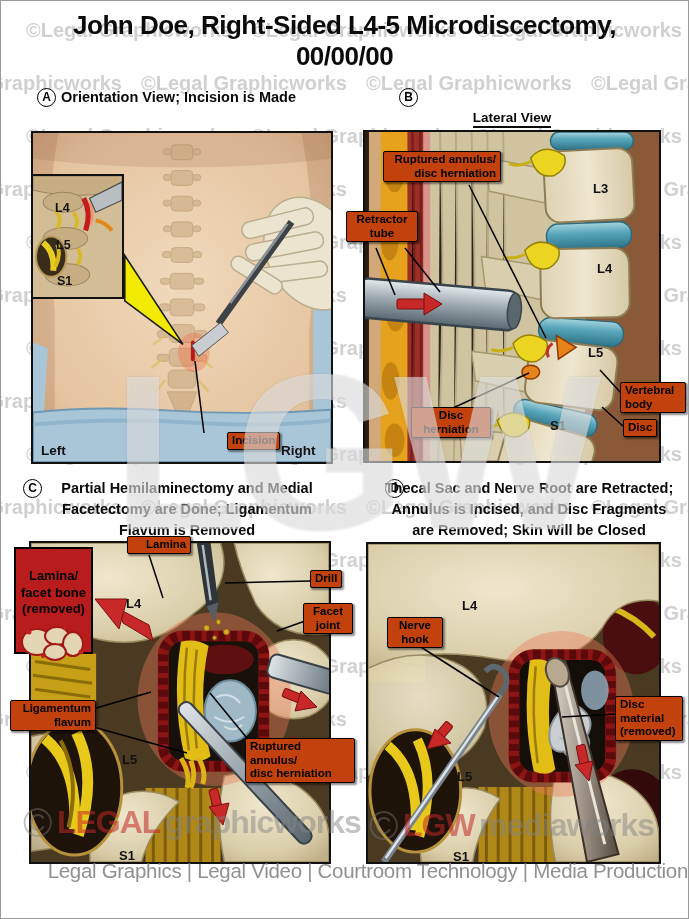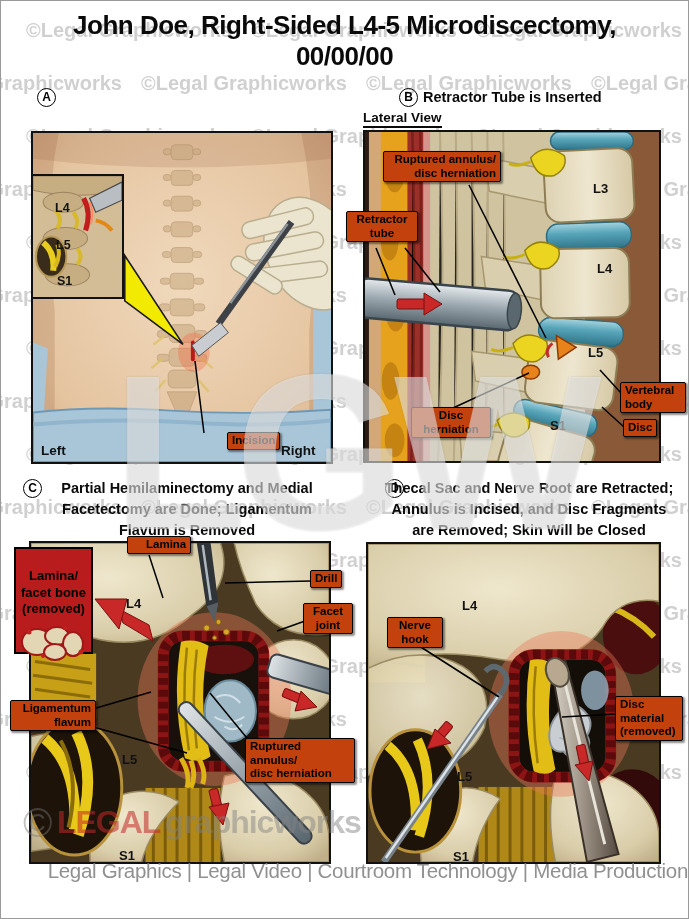--- a/index.html
+++ b/index.html
@@ -29,21 +29,21 @@
   .panel{position:absolute;border:2.5px solid #111;box-sizing:border-box;z-index:10;background:#ccc;}
   .panel svg{display:block;width:100%;height:100%;}
   .inset{position:absolute;border:2.5px solid #111;box-sizing:border-box;z-index:24;background:#d3bd96;}
   .inset svg{display:block;width:100%;height:100%;}
   
   .plabel{position:absolute;z-index:26;font-size:13px;font-weight:bold;color:#111;white-space:nowrap;}
   .lbox{position:absolute;z-index:26;background:#c2410c;border:1.6px solid #000;border-radius:2px;
         font-size:11.5px;font-weight:bold;color:#000;line-height:1.18;padding:1px 4px;
         white-space:pre-line;box-shadow:1.5px 1.5px 2px rgba(0,0,0,0.45);text-align:center;}
   .lbox.ra{text-align:right;} .lbox.la{text-align:left;}
-  .lateral{position:absolute;z-index:26;font-size:13.5px;font-weight:bold;color:#0a0a0a;}
+  .lateral{position:absolute;z-index:26;text-align:center;font-size:13.5px;font-weight:bold;color:#0a0a0a;}
   .lateral span{border-bottom:2px solid #0a0a0a;padding-bottom:1px;}
   .inset-c{position:absolute;z-index:26;background:#b91c1c;border:2.5px solid #000;box-sizing:border-box;
         text-align:center;font-size:13px;font-weight:bold;line-height:1.25;padding-top:3px;white-space:pre-line;}
   .overlay{position:absolute;left:0;top:0;width:689px;height:919px;z-index:15;pointer-events:none;}
 </style>
 </head>
 <body>
 
 <div class="page">
 
@@ -101,23 +101,23 @@
       <span class="wm" style="left: 250px; top: 760px;">©Legal Graphicworks</span>
       <span class="wm" style="left: 475px; top: 760px;">©Legal Graphicworks</span>
     </div>
 
   <div class="title">
     <div>John Doe, Right-Sided L4-5 Microdiscectomy,</div>
     <div>00/00/00</div>
   </div>
 
   <div class="cletter" style="left:36px;top:87px;">A</div>
+  <div class="phead" style="left:60px;top:88px;">Orientation View; Incision is Made</div>
 
   <div class="cletter" style="left:398px;top:87px;">B</div>
-  <div class="phead" style="left:422px;top:88px;">Retractor Tube is Inserted</div>
 
   <div class="cletter" style="left:22px;top:478px;">C</div>
   <div class="phead-multi" style="left:36px;top:477px;width:300px;">
     <div>Partial Hemilaminectomy and Medial</div>
     <div>Facetectomy are Done; Ligamentum</div>
     <div>Flavum is Removed</div>
   </div>
 
   <div class="cletter" style="left:384px;top:478px;">D</div>
   <div class="phead-multi" style="left:378px;top:477px;width:300px;">
@@ -623,15 +623,20 @@
   <div class="plabel" style="left:456px;top:768px;">L5</div>
   <div class="plabel" style="left:452px;top:848px;">S1</div>
 
   <div class="wm-big">LGW</div>
 
   <div class="wm-red" style="left:22px;top:800px;">
     <span class="sym">©</span>
     <span class="red">LEGAL</span>
     <span class="gry">graphicworks</span>
   </div>
+  <div class="wm-red" style="left:368px;top:803px;">
+    <span class="sym">©</span>
+    <span class="red">LGW</span>
+    <span class="gry">mediaworks</span>
+  </div>
 
   <div class="footer">Legal Graphics | Legal Video | Courtroom Technology | Media Production</div>
 </div>
 
 </body></html>

